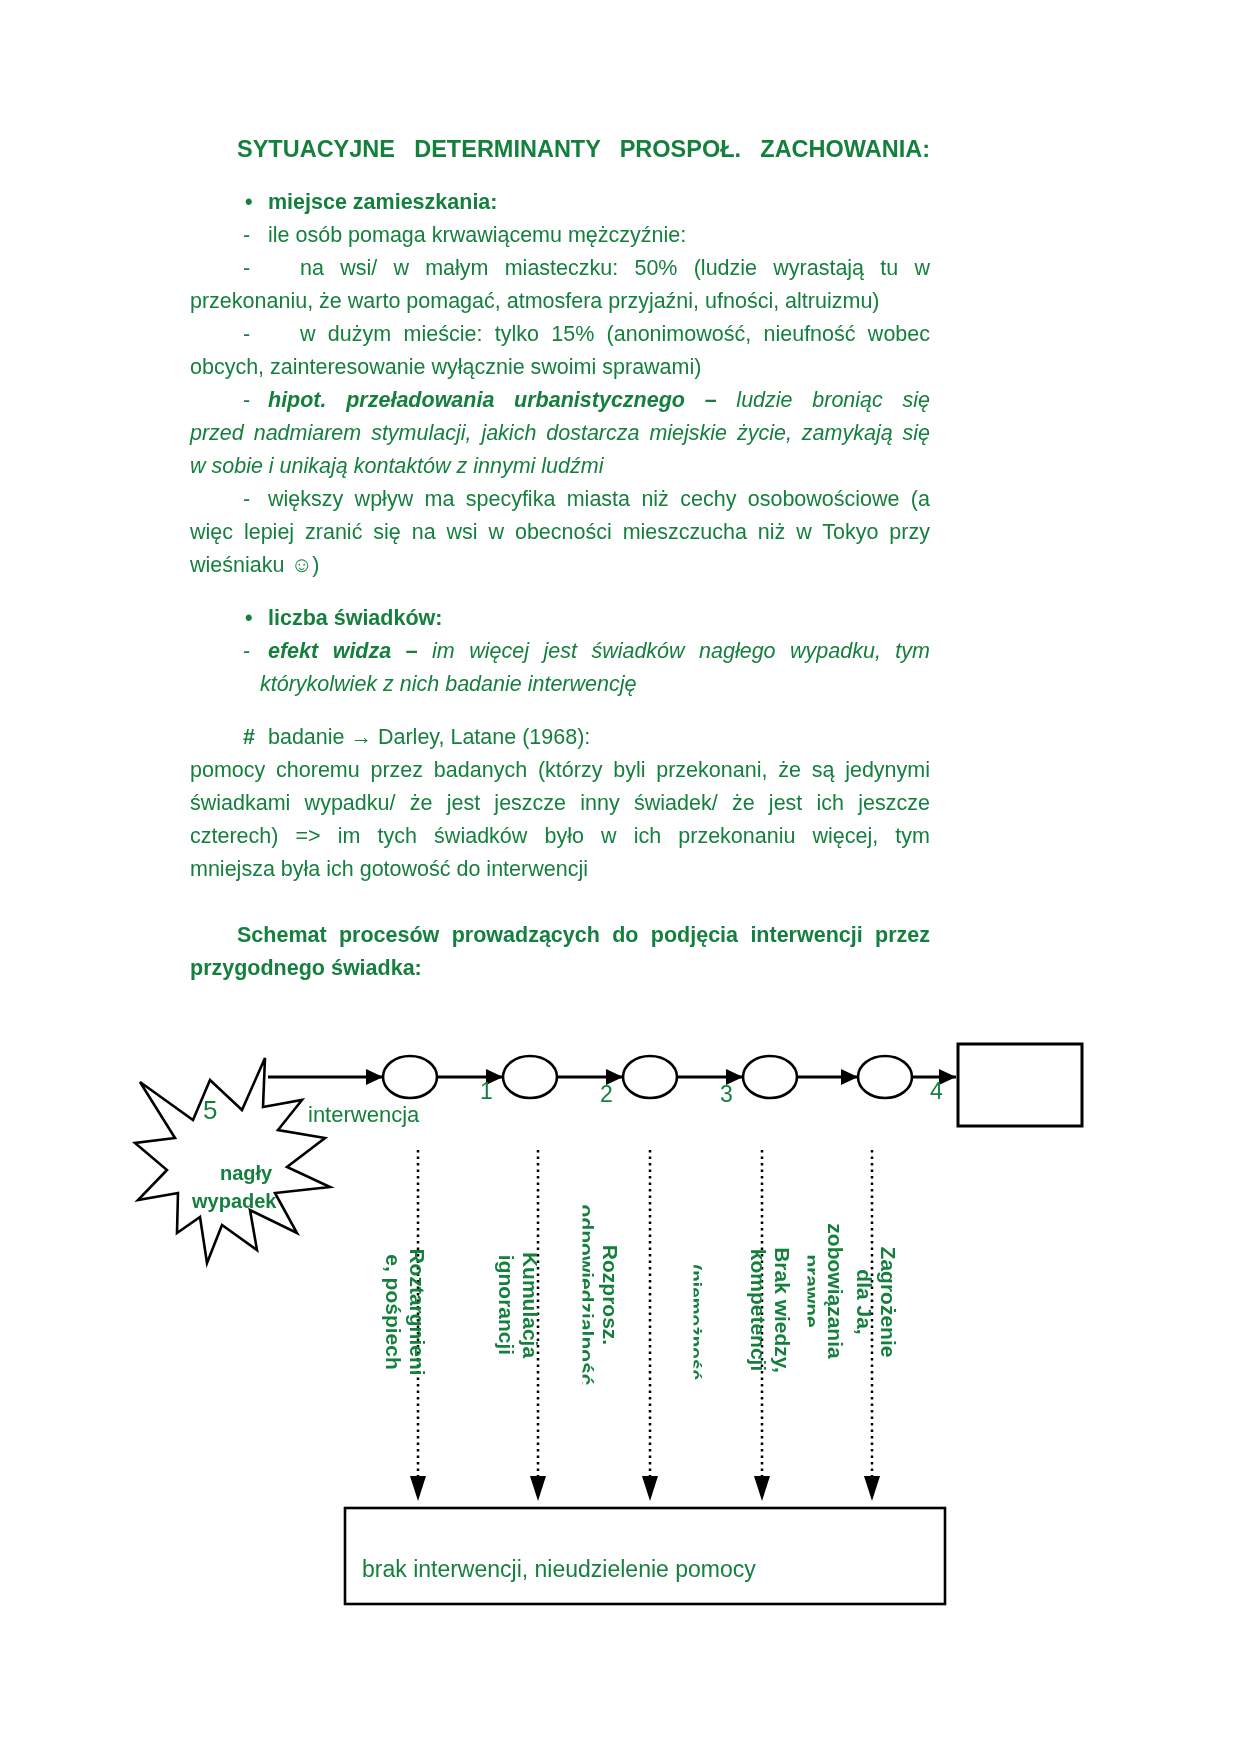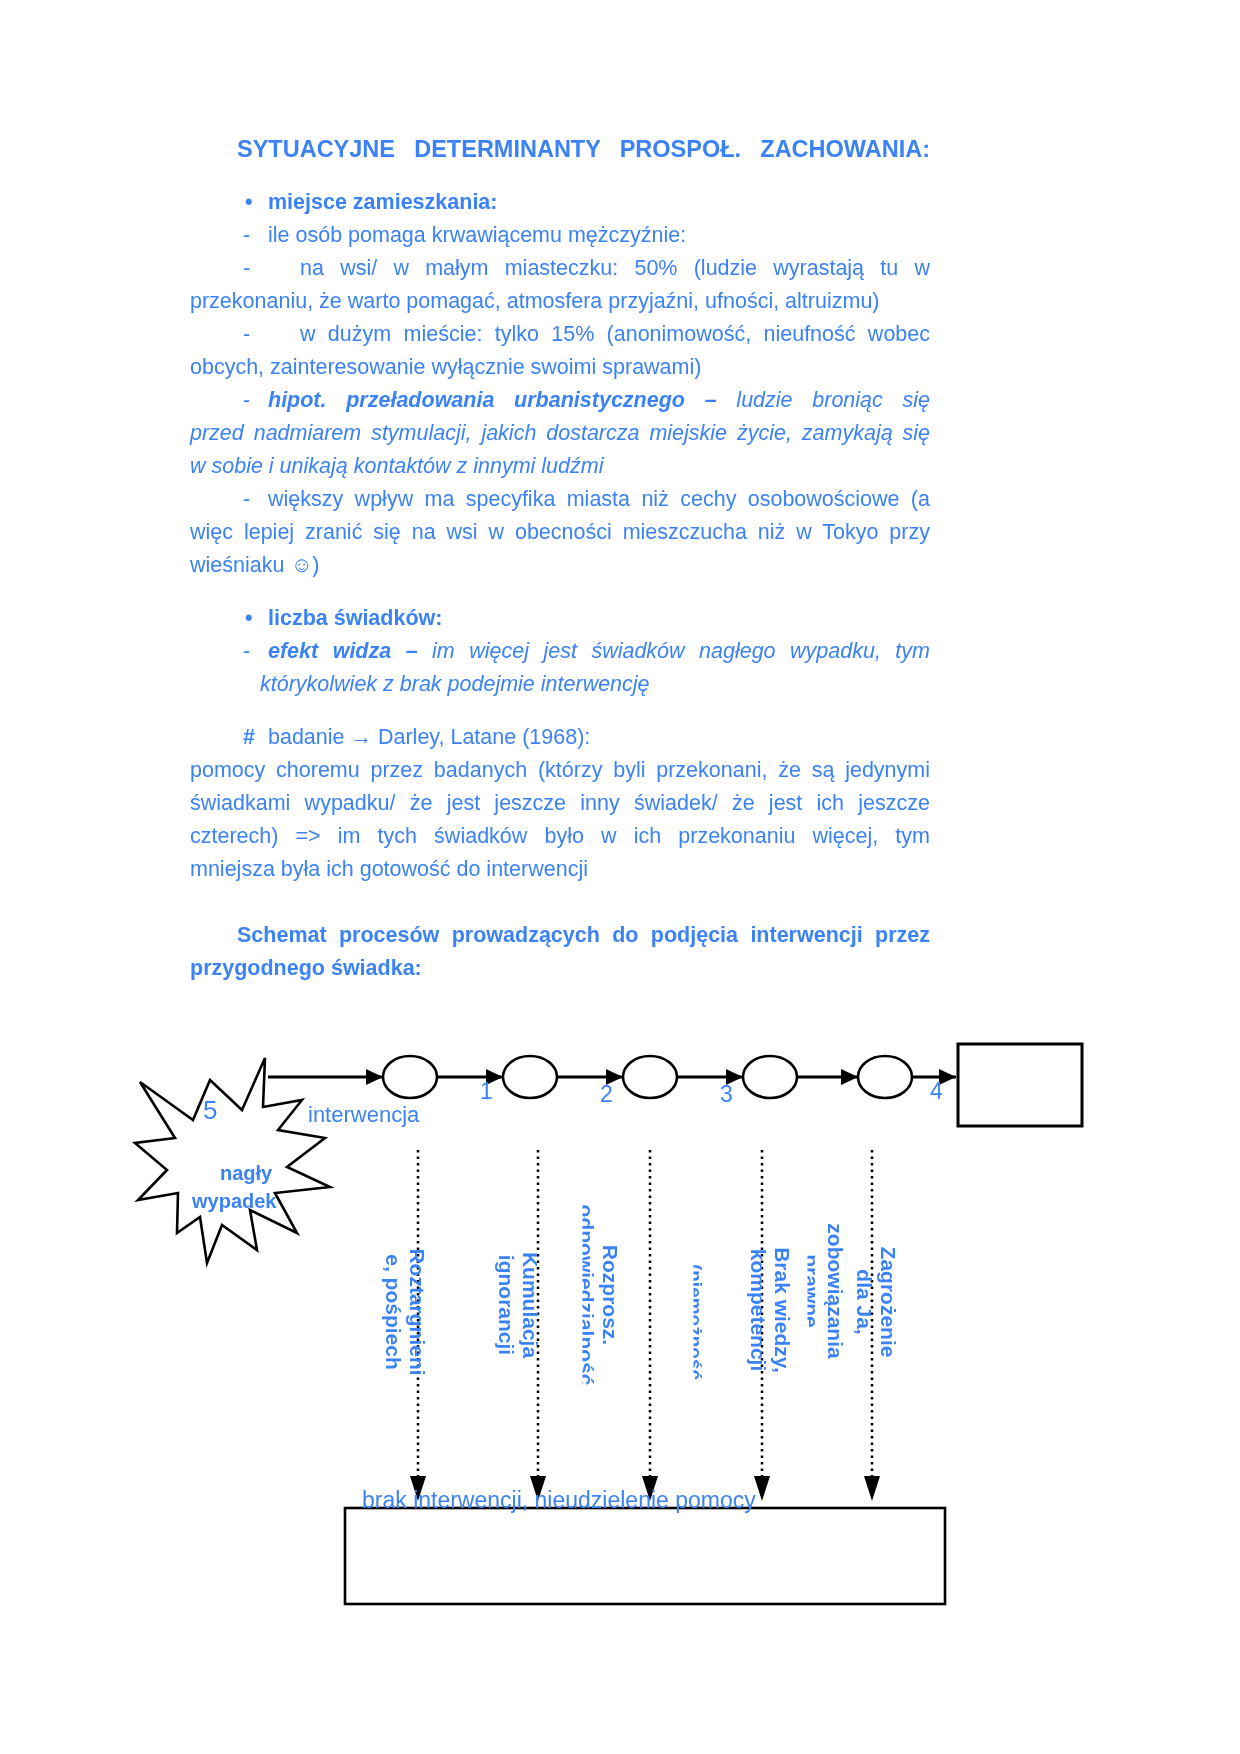--- a/index.html
+++ b/index.html
@@ -1,17 +1,17 @@
 <!DOCTYPE html>
 <html><head>
 <meta charset="utf-8">
 <style>
   html,body{margin:0;padding:0;background:#fff;}
   .page{position:relative;width:1240px;height:1754px;background:#ffffff;
-        font-family:"Liberation Sans", sans-serif;color:#3b82f6;overflow:hidden;}
+        font-family:"Liberation Sans", sans-serif;color:#15803d;overflow:hidden;}
   
   .textcol{position:absolute;left:190px;top:133px;width:740px;font-size:21.5px;}
   .ln{height:33px;line-height:33px;white-space:nowrap;}
   .jf{text-align:justify;text-align-last:justify;white-space:normal;}
   .sp20{height:20px;} .sp33{height:33px;}
   .bd{font-weight:bold;} .it{font-style:italic;} .bi{font-weight:bold;font-style:italic;}
   .ttl{font-size:23.5px;font-weight:bold;padding-left:47px;}
   .ind47{padding-left:47px;} .ind53{padding-left:53px;} .ind55{padding-left:55px;} .ind70{padding-left:70px;}
   .mk{display:inline-block;}
   .mk23{width:23px;} .mk25{width:25px;} .mk57{width:57px;}
@@ -55,21 +55,21 @@
 
     <div class="ln ind53 jf"><span class="mk mk25">-</span><span>większy wpływ ma specyfika miasta niż cechy osobowościowe (a</span></div>
     <div class="ln jf">więc lepiej zranić się na wsi w obecności mieszczucha niż w Tokyo przy</div>
     <div class="ln">wieśniaku ☺)</div>
 
     <div class="sp20"></div>
 
     <div class="ln ind55"><span class="mk mk23 bd">•</span><span class="bd">liczba świadków:</span></div>
 
     <div class="ln ind53 jf"><span class="mk mk25">-</span><span class="bi">efekt widza –</span> <span class="it">im więcej jest świadków nagłego wypadku, tym</span></div>
-    <div class="ln it ind70">którykolwiek z brak podejmie interwencję</div>
+    <div class="ln it ind70">którykolwiek z nich badanie interwencję</div>
 
     <div class="sp20"></div>
 
     <div class="ln ind53"><span class="mk mk25 bd">#</span><span>badanie → Darley, Latane (1968):</span></div>
     <div class="ln jf">pomocy choremu przez badanych (którzy byli przekonani, że są jedynymi</div>
     <div class="ln jf">świadkami wypadku/ że jest jeszcze inny świadek/ że jest ich jeszcze</div>
     <div class="ln jf">czterech) =&gt; im tych świadków było w ich przekonaniu więcej, tym</div>
     <div class="ln">mniejsza była ich gotowość do interwencji</div>
 
     <div class="sp33"></div>
@@ -145,15 +145,15 @@
   </div>
   <div class="rlbl" style="left:827px;top:1291px;">
     <div>zobowiązania</div>
     <div class="clip">prawne</div>
   </div>
   <div class="rlbl" style="left:876px;top:1302px;">
     <div>Zagrożenie</div>
     <div>dla Ja,</div>
   </div>
 
-  <div class="dg-txt outcome" style="left:362px;top:1487px;">brak interwencji, nieudzielenie pomocy</div>
+  <div class="dg-txt outcome" style="left:362px;top:1556px;">brak interwencji, nieudzielenie pomocy</div>
 
 </div>
 
 </body></html>

